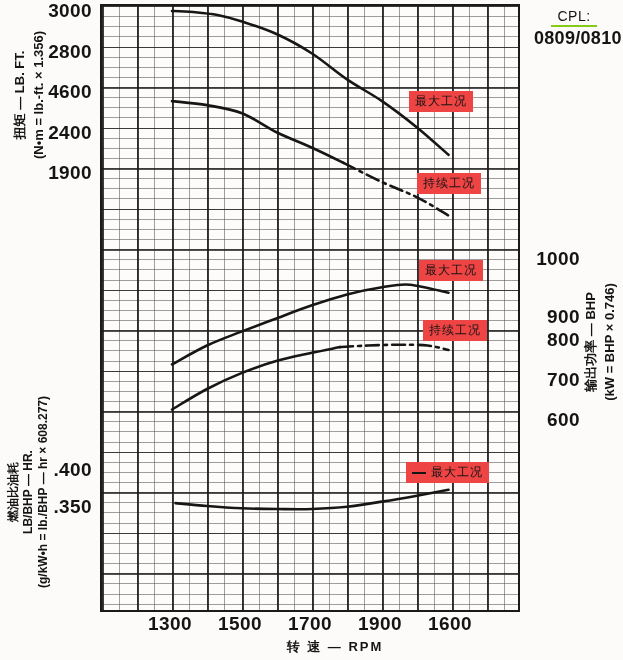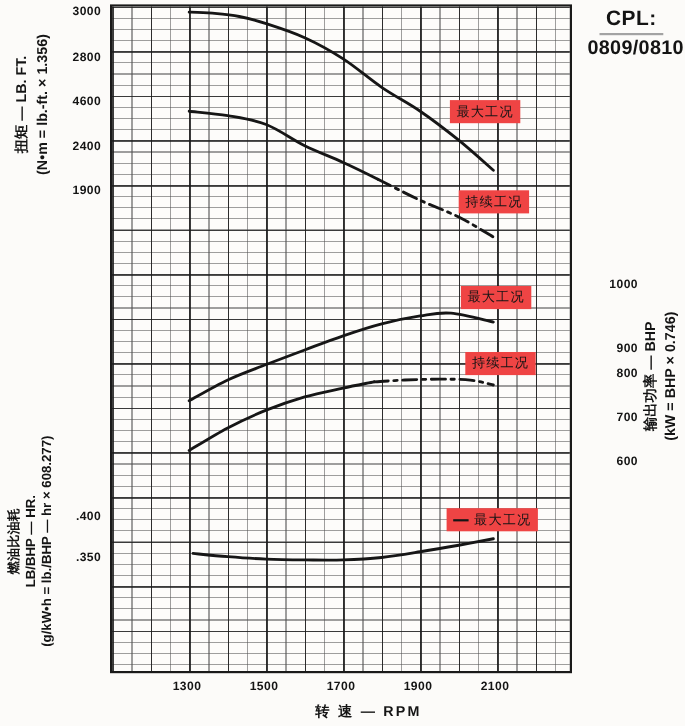--- a/index.html
+++ b/index.html
@@ -16,21 +16,21 @@
     background-color:#fdfcfa;
     background-image:
       repeating-linear-gradient(to right, rgba(25,25,25,.85) 0 1.6px, transparent 1.6px 35px),
       repeating-linear-gradient(to bottom, rgba(25,25,25,.75) 0 1.5px, transparent 1.5px 40.53px),
       repeating-linear-gradient(to right, rgba(80,80,80,.55) 0 1px, transparent 1px 17.5px),
       repeating-linear-gradient(to bottom, rgba(80,80,80,.55) 0 1px, transparent 1px 10.13px);
   }
   #curves{position:absolute; left:0; top:0; width:420px; height:608px; overflow:visible;}
   
   .tick{
-    position:absolute; font-size:11px; font-weight:700; letter-spacing:.4px;
+    position:absolute; font-size:19px; font-weight:700; letter-spacing:.4px;
     line-height:18px; white-space:nowrap;
   }
   .tick.right-align{width:44px; text-align:right;}
   .tick.left-align{width:50px; text-align:right;}
   .tick.center{width:56px; text-align:center;}
   
   .vlabel{
     position:absolute; transform:translate(-50%,-50%) rotate(-90deg);
     white-space:nowrap; text-align:center; font-weight:700;
   }
@@ -45,22 +45,22 @@
   }
   .leader{display:inline-block; width:14px; height:0; border-top:2px solid #151515;}
   
   #legend{
     position:absolute; left:84px; top:194px; height:24px; background:#fdfcfa;
     display:flex; align-items:center; gap:9px; padding:0 10px 0 2px;
     font-size:12.5px; font-weight:400; letter-spacing:2px; white-space:nowrap;
   }
   
   #cpl{position:absolute; left:534px; top:7px; width:80px; text-align:center;}
-  #cpl .cpl-t{display:inline-block; font-size:19px; font-weight:700; letter-spacing:.5px;
-    border-bottom:2px solid #a3a3a3; padding:0 6px 1px 6px;}
+  #cpl .cpl-t{display:inline-block; font-size:14px; font-weight:400; letter-spacing:.5px;
+    border-bottom:2px solid #84cc16; padding:0 6px 1px 6px;}
   #cpl .cpl-n{font-size:18px; font-weight:700; letter-spacing:.3px; margin-top:1px;}
   
   #x-axis-title{
     position:absolute; left:230px; top:638px; width:210px; text-align:center;
     font-size:13px; font-weight:700; letter-spacing:2px; white-space:nowrap;
   }
 </style>
 </head>
 <body>
 
@@ -128,14 +128,14 @@
     <div class="tick left-align" style="left: 530px; top: 292px; margin-top: 16px;">900</div>
     <div class="tick left-align" style="left: 530px; top: 330.5px;">800</div>
     <div class="tick left-align" style="left: 530px; top: 370.75px;">700</div>
     <div class="tick left-align" style="left: 530px; top: 411px;">600</div>
     <div class="tick right-align" style="left: 48px; top: 461px;">.400</div>
     <div class="tick right-align" style="left: 48px; top: 498px;">.350</div>
     <div class="tick center" style="left: 142px; top: 615px;">1300</div>
     <div class="tick center" style="left: 212px; top: 615px;">1500</div>
     <div class="tick center" style="left: 282px; top: 615px;">1700</div>
     <div class="tick center" style="left: 352px; top: 615px;">1900</div>
-    <div class="tick center" style="left: 422px; top: 615px;">2100</div>
+    <div class="tick center" style="left: 422px; top: 615px;">1600</div>
   </div>
 
 </body></html>

